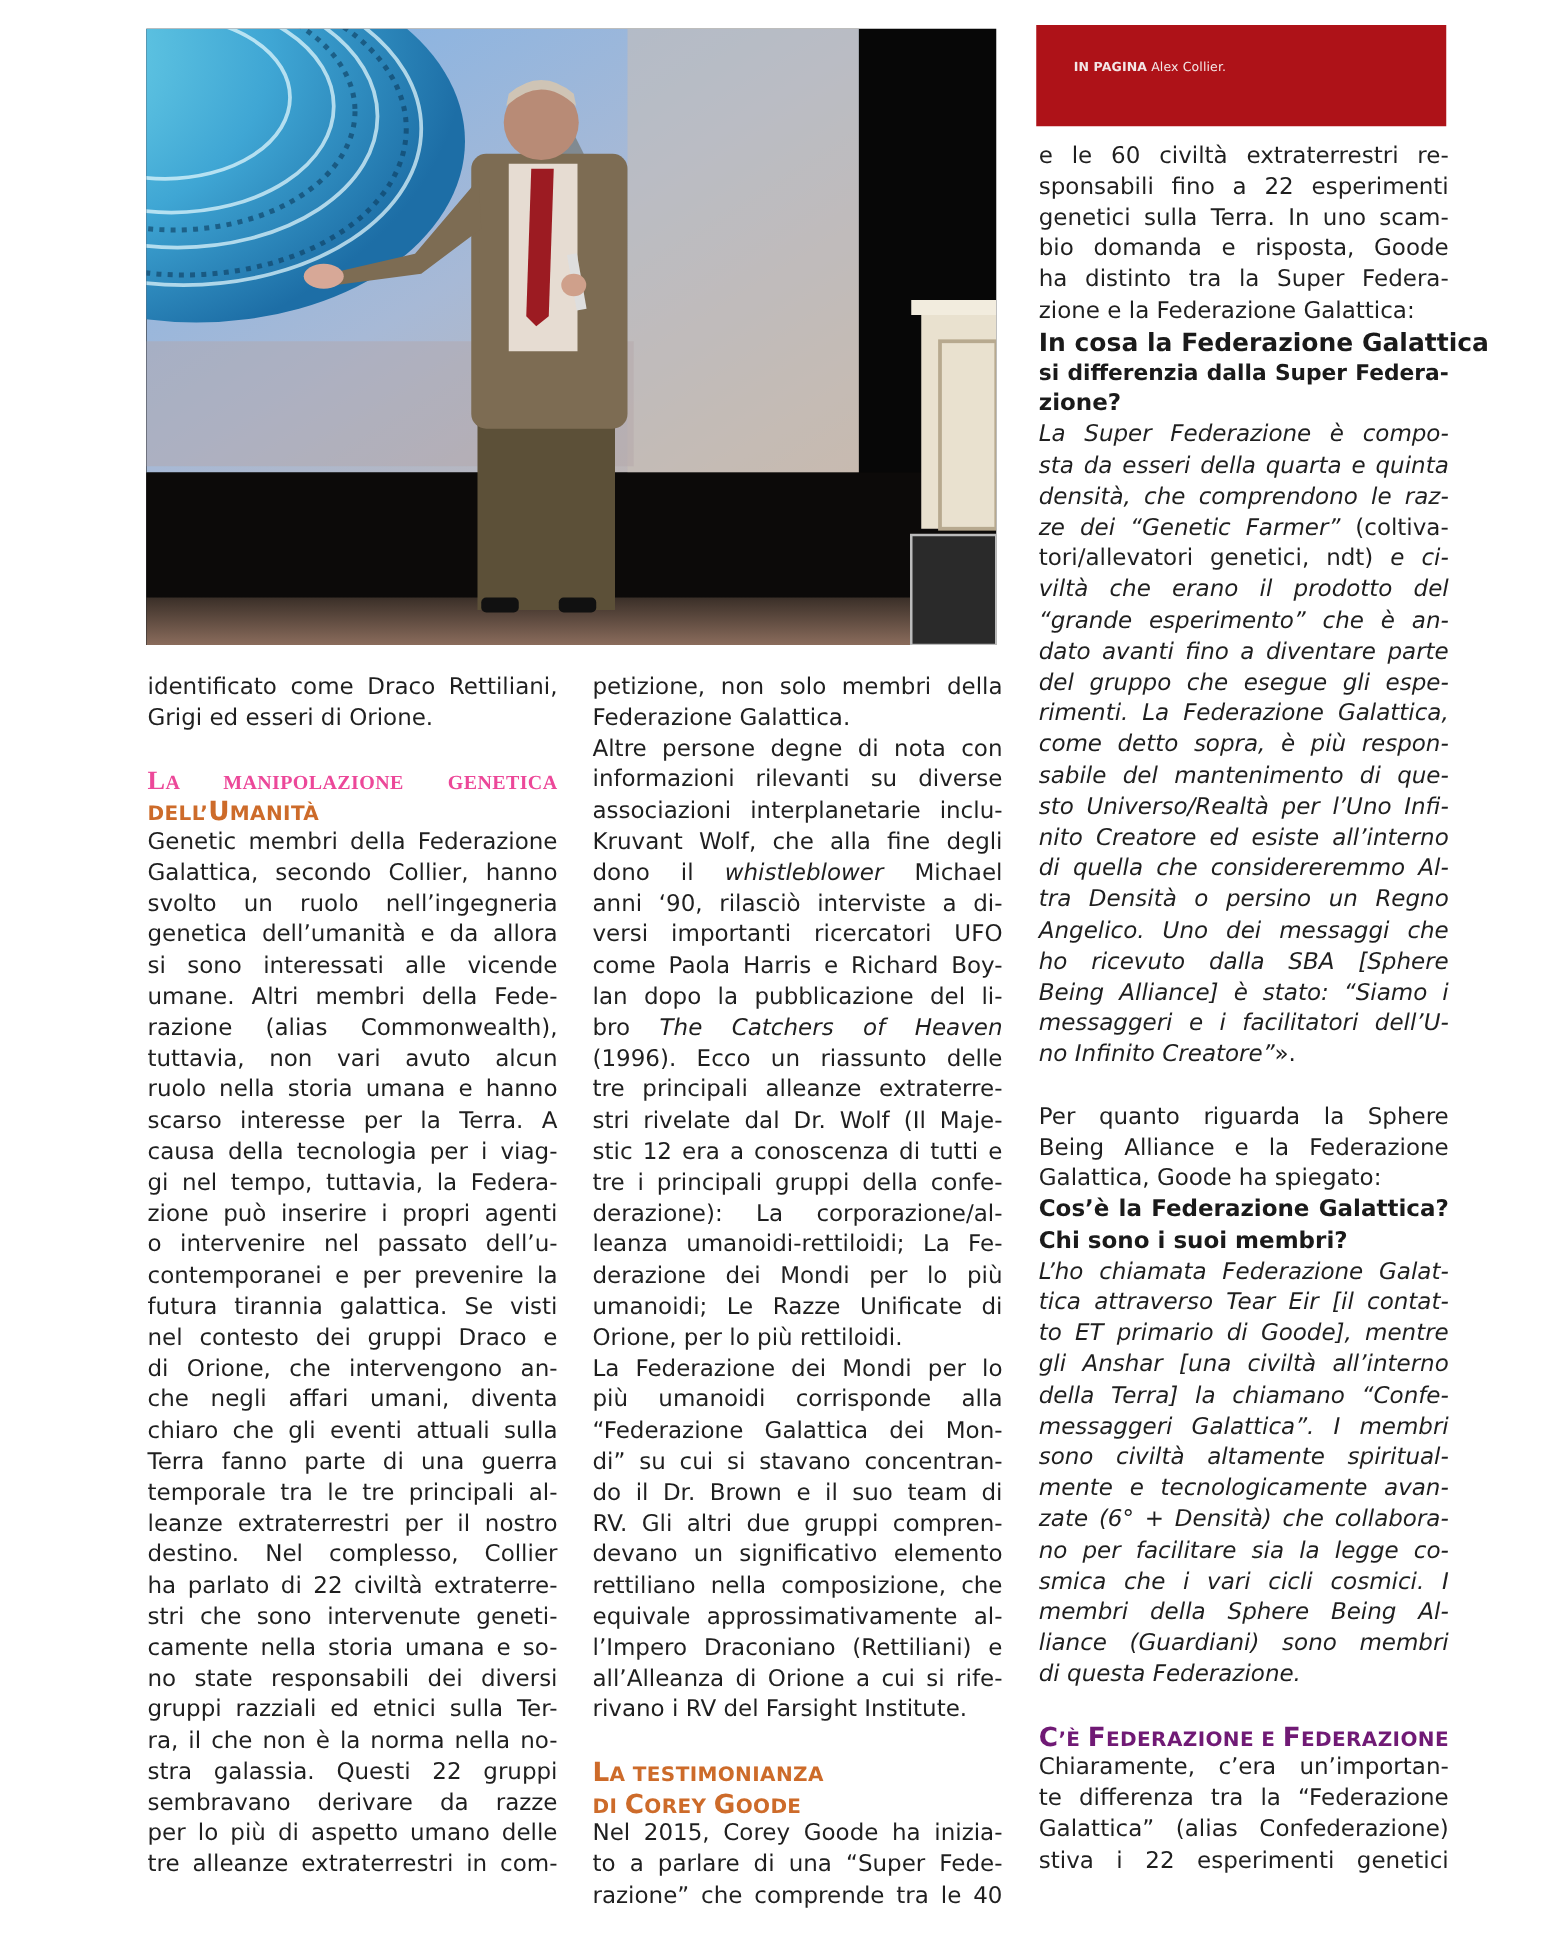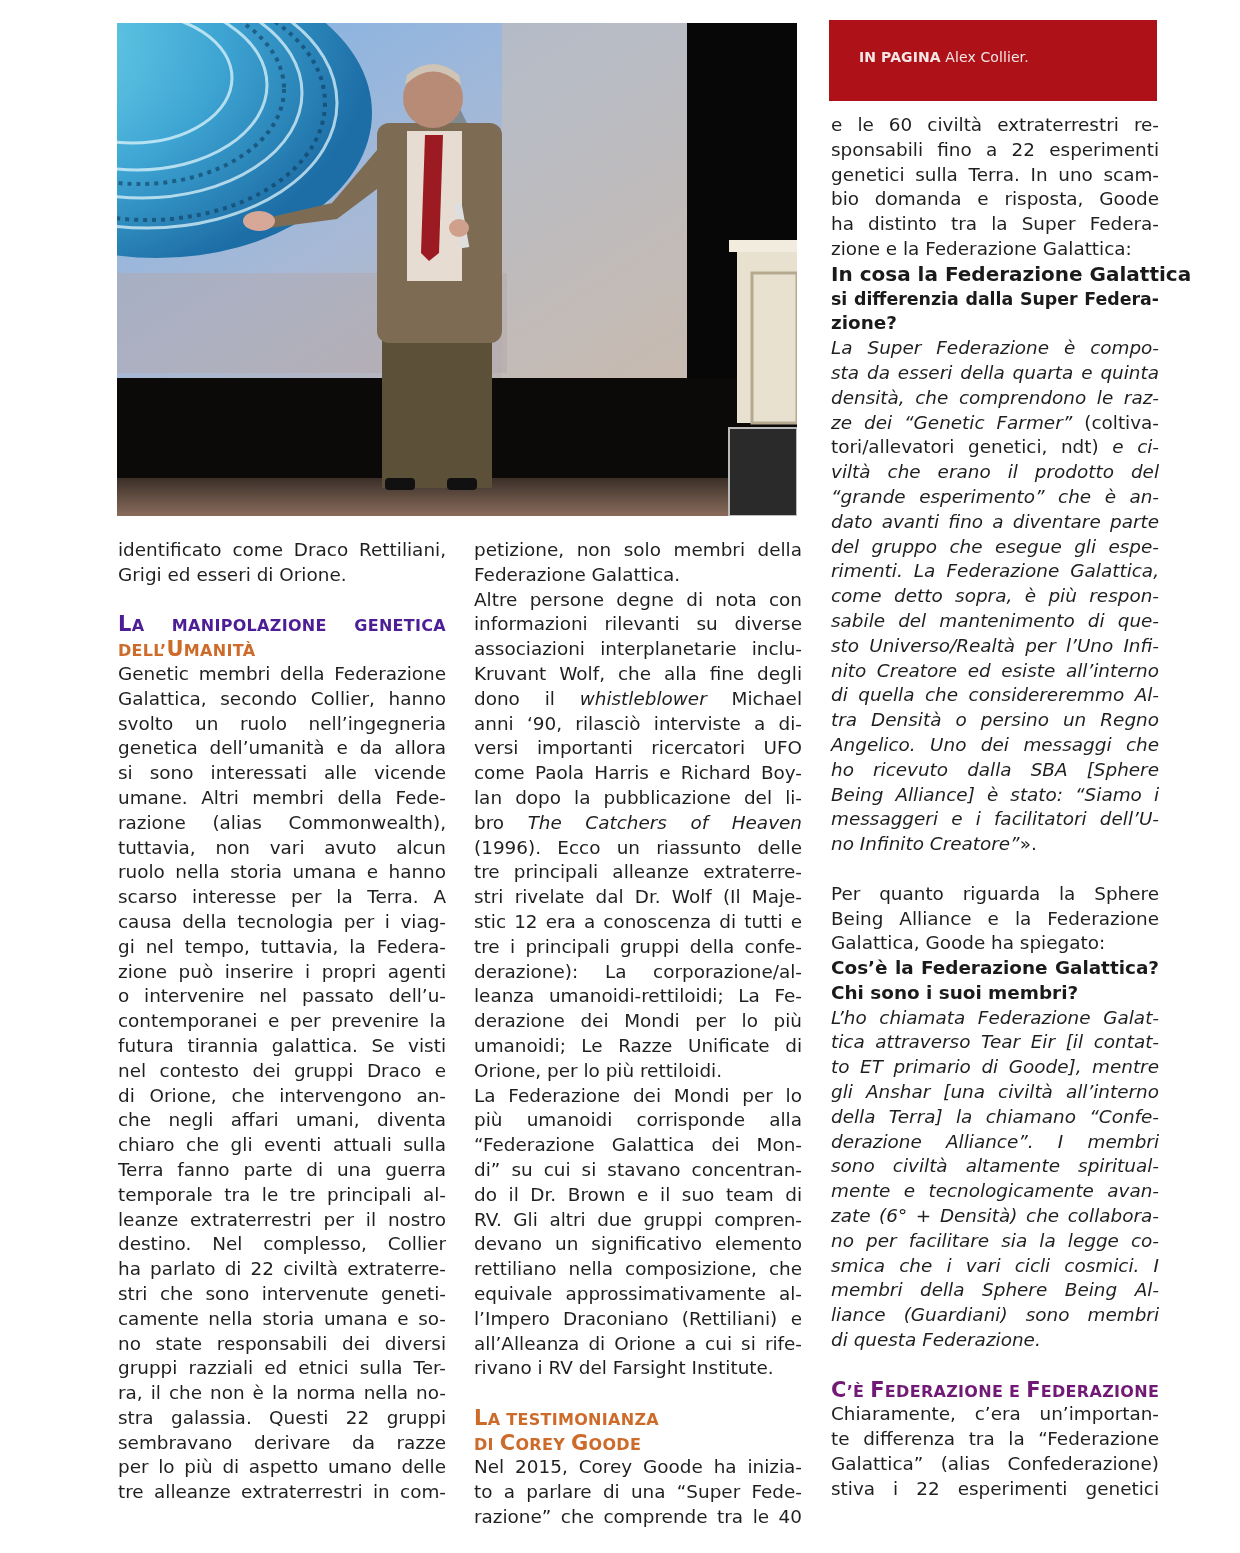--- a/index.html
+++ b/index.html
@@ -4,21 +4,21 @@
   <style>
     html, body { margin: 0; padding: 0; background: #ffffff; }
     body { width: 1240px; height: 1553px; position: relative; overflow: hidden;
            font-family: "DejaVu Sans", sans-serif; color: #1f1f1f; }
     .photo { position: absolute; left: 117px; top: 23px; width: 680px; height: 493px;
              overflow: hidden; background: #0b0b0b; }
     .photo svg { display: block; width: 100%; height: 100%; }
     .caption-box { position: absolute; left: 829px; top: 20px; width: 328px; height: 81px;
                    background: #ae1218; }
     .caption-text { position: absolute; left: 30px; top: 29px; color: #f3e6e6;
-                    font-size: 14px; letter-spacing: 0.1px; white-space: nowrap; }
+                    font-size: 10px; letter-spacing: 0.1px; white-space: nowrap; }
     .caption-text b { font-weight: bold; }
     .col { position: absolute; width: 328px; }
     .col1 { left: 118px; top: 538px; }
     .col2 { left: 474px; top: 538px; }
     .col3 { left: 831px; top: 113px; }
     .ln { display: block; height: 24.8px; line-height: 24.8px; font-size: 18.4px;
           text-align: justify; text-align-last: justify; white-space: nowrap;
           overflow: visible; letter-spacing: 0px; }
     .ln.last { text-align-last: left; }
     .ln.it { font-style: italic; }
@@ -99,21 +99,21 @@
 <div class="caption-box" style="background: rgb(174, 18, 24);">
   <div class="caption-text">
     <b>IN PAGINA</b><span> Alex Collier.</span>
   </div>
 </div>
 
 <div class="col col1">
   <span class="ln">identificato come Draco Rettiliani,</span>
   <span class="ln last">Grigi ed esseri di Orione.</span>
   <span class="gap"></span>
-  <span class="head just" style="color: #4c1d95;"><span class="cap">L</span><span>a manipolazione genetica</span></span>
+  <span class="head just" style="color: #ec4899; font-family: Liberation Serif, serif;"><span class="cap">L</span><span>a manipolazione genetica</span></span>
   <span class="head" style="color: rgb(205, 107, 42);"><span>dell’</span><span class="cap">U</span><span>manità</span></span>
   <div id="col1-body">
       <span class="ln">Genetic membri della Federazione</span>
       <span class="ln">Galattica, secondo Collier, hanno</span>
       <span class="ln">svolto un ruolo nell’ingegneria</span>
       <span class="ln">genetica dell’umanità e da allora</span>
       <span class="ln">si sono interessati alle vicende</span>
       <span class="ln">umane. Altri membri della Fede-</span>
       <span class="ln">razione (alias Commonwealth),</span>
       <span class="ln">tuttavia, non vari avuto alcun</span>
@@ -243,21 +243,21 @@
   <div id="col3-q2">
       <span class="ln bq">Cos’è la Federazione Galattica?</span>
       <span class="ln bq last">Chi sono i suoi membri?</span>
     </div>
   <div id="col3-ans2">
       <span class="ln it">L’ho chiamata Federazione Galat-</span>
       <span class="ln it">tica attraverso Tear Eir [il contat-</span>
       <span class="ln it">to ET primario di Goode], mentre</span>
       <span class="ln it">gli Anshar [una civiltà all’interno</span>
       <span class="ln it">della Terra] la chiamano “Confe-</span>
-      <span class="ln it">derazione Alliance”. I membri</span>
+      <span class="ln it">messaggeri Galattica”. I membri</span>
       <span class="ln it">sono civiltà altamente spiritual-</span>
       <span class="ln it">mente e tecnologicamente avan-</span>
       <span class="ln it">zate (6° + Densità) che collabora-</span>
       <span class="ln it">no per facilitare sia la legge co-</span>
       <span class="ln it">smica che i vari cicli cosmici. I</span>
       <span class="ln it">membri della Sphere Being Al-</span>
       <span class="ln it">liance (Guardiani) sono membri</span>
       <span class="ln it last">di questa Federazione.</span>
     </div>
   <span class="gap"></span>

